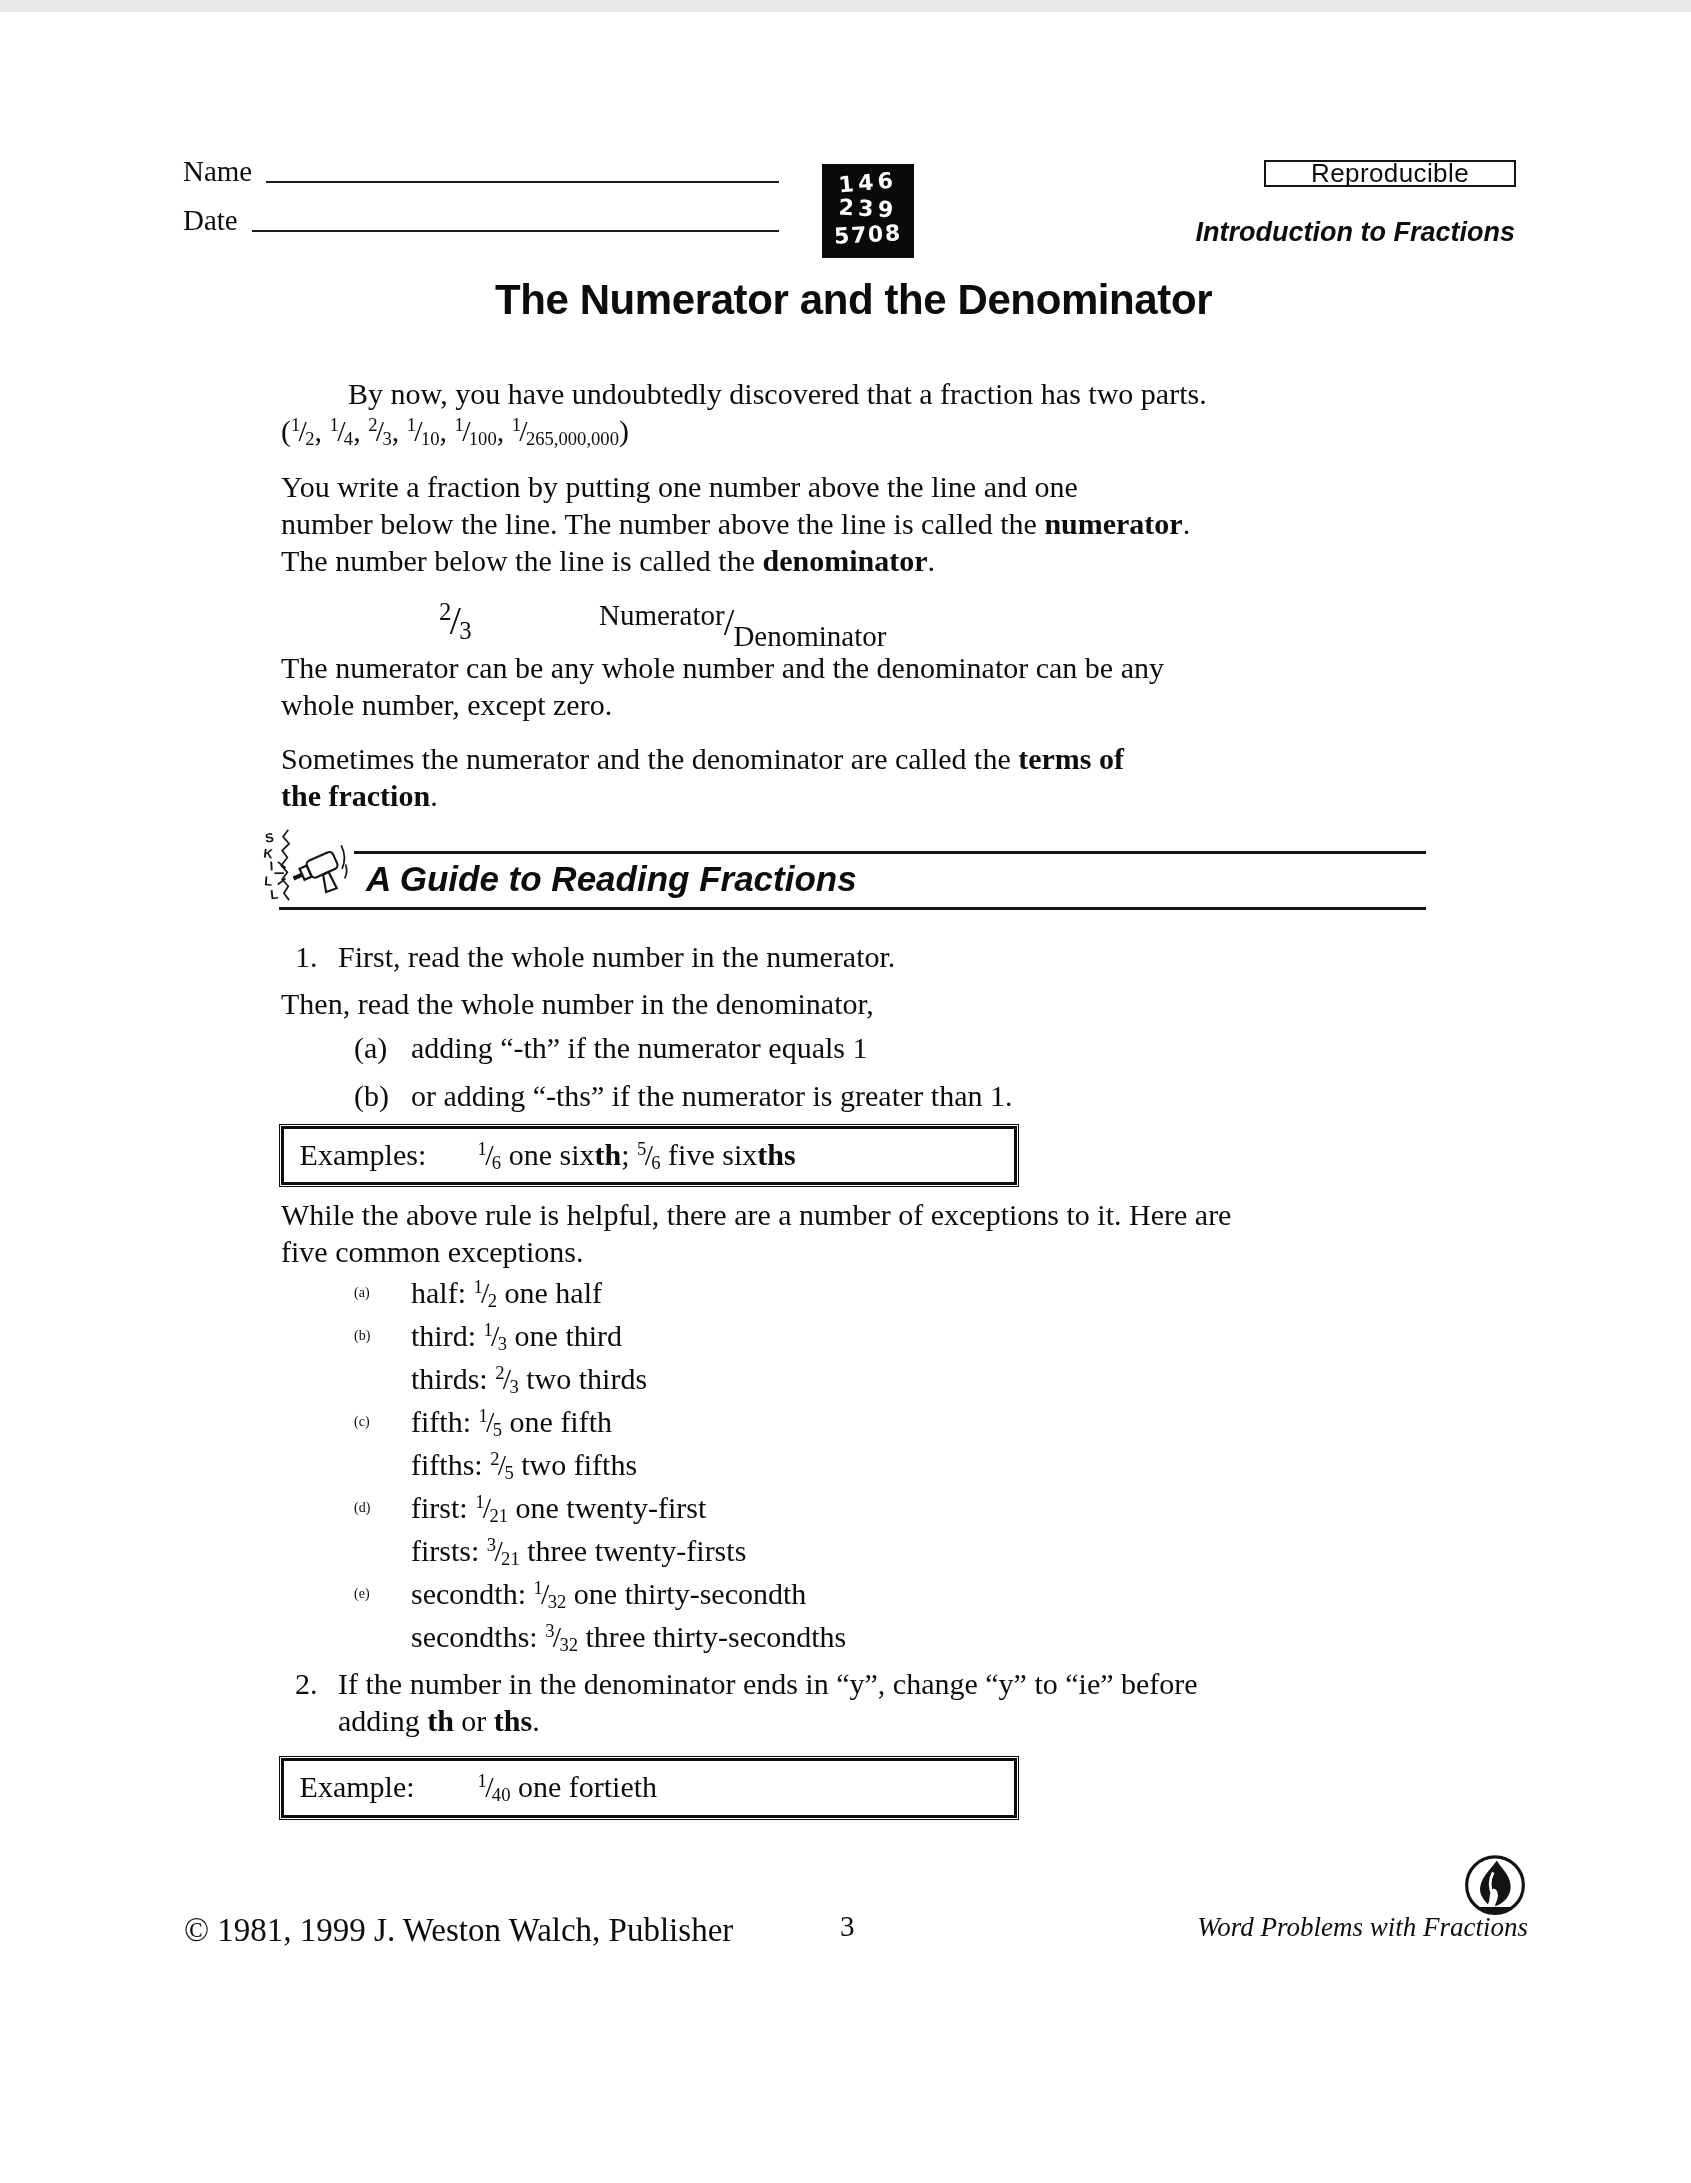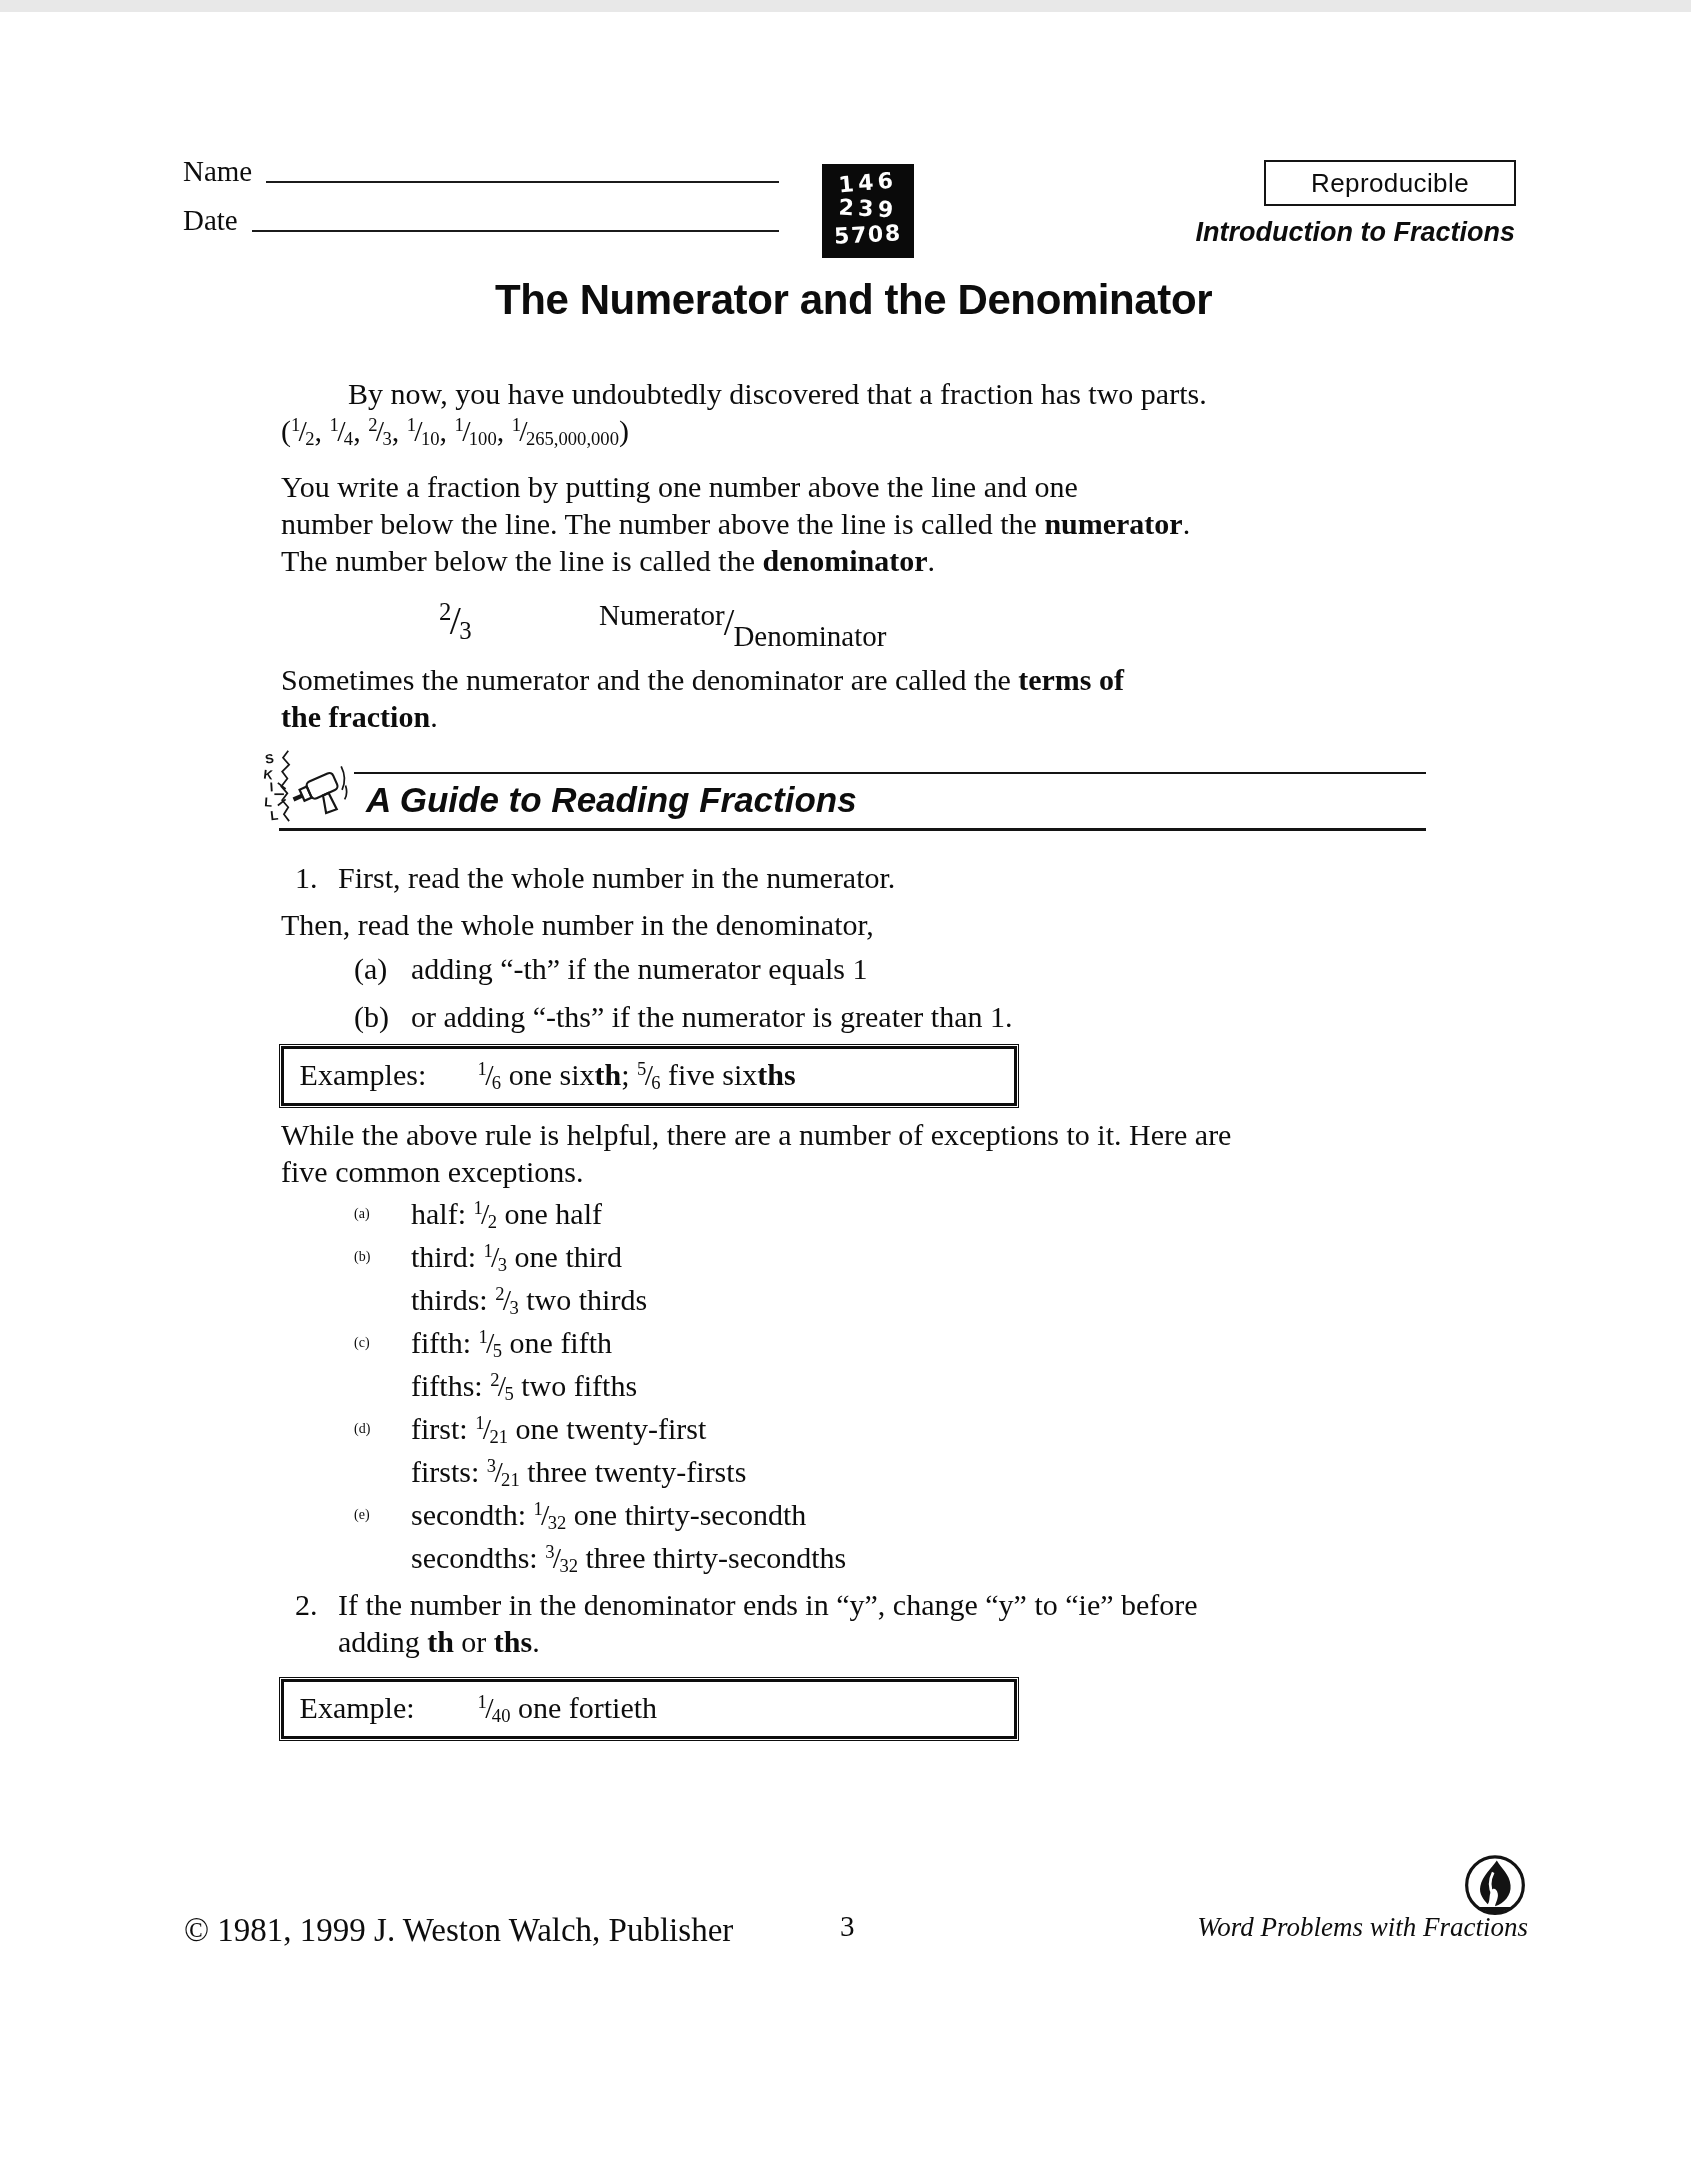--- a/index.html
+++ b/index.html
@@ -15,21 +15,21 @@
   .stamp {
     position:absolute; left:822px; top:152px; width:92px; height:94px;
     background:#0a0a0a; color:#fff; padding-top:6px; box-sizing:border-box;
     font-family:"DejaVu Sans", sans-serif; font-weight:bold;
   }
   .stamp-row { text-align:center; font-size:22px; line-height:26px; letter-spacing:4.3px; }
   .stamp-row.r1 { transform:rotate(-5deg); }
   .stamp-row.r2 { transform:rotate(3deg); }
   .stamp-row.r3 { transform:rotate(-3deg); letter-spacing:1.7px; }
   .repro {
-    position:absolute; left:1264px; top:148px; width:252px; height:46px;
+    position:absolute; left:1264px; top:148px; width:252px; height:27px;
     border:2.6px solid #141414; box-sizing:border-box;
     display:flex; align-items:center; justify-content:center;
     font-family:"Liberation Sans", sans-serif; font-size:26px; letter-spacing:0.4px;
   }
   .series {
     position:absolute; right:176px; top:205px;
     font-family:"Liberation Sans", sans-serif; font-weight:700; font-style:italic; font-size:27px;
   }
   
   .content { position:absolute; left:281px; top:263px; width:1145px; }
@@ -127,20 +127,21 @@
     <h1 class="title">The Numerator and the Denominator</h1>
 
     <p class="para p1">By now, you have undoubtedly discovered that a fraction has two parts.<br>(<span class="frac"><sup>1</sup><span class="fsl">/</span><sub>2</sub></span>, <span class="frac"><sup>1</sup><span class="fsl">/</span><sub>4</sub></span>, <span class="frac"><sup>2</sup><span class="fsl">/</span><sub>3</sub></span>, <span class="frac"><sup>1</sup><span class="fsl">/</span><sub>10</sub></span>, <span class="frac"><sup>1</sup><span class="fsl">/</span><sub>100</sub></span>, <span class="frac"><sup>1</sup><span class="fsl">/</span><sub>265,000,000</sub></span>)</p>
     <p class="para p2">You write a fraction by putting one number above the line and one<br>number below the line. The number above the line is called the <strong>numerator</strong>.<br>The number below the line is called the <strong>denominator</strong>.</p>
 
     <div class="demo">
       <span class="bigfrac frac"><sup>2</sup><span class="fsl">/</span><sub>3</sub></span>
       <span class="nd-demo"><span class="nd-n">Numerator</span><span class="nd-sl">/</span><span class="nd-d">Denominator</span></span>
     </div>
 
+    <p class="para p3">The numerator can be any whole number and the denominator can be any<br>whole number, except zero.</p>
     <p class="para p4">Sometimes the numerator and the denominator are called the <strong>terms of</strong><br><strong>the fraction</strong>.</p>
 
     <div class="guide-head">
       <svg class="skill-icon" viewBox="0 0 106 92">
         <path d="M36,2 l-6,8 l7,8 l-8,8 l6,8 l-7,9 l7,8 l-6,8 l7,8 l-5,8 l6,8" fill="none" stroke="#161616" stroke-width="2"></path>
         <g font-family="Liberation Sans, sans-serif" font-size="15" font-weight="bold" fill="#111">
           <text x="10" y="17" transform="rotate(-8 10 17)">S</text>
           <text x="7" y="34" transform="rotate(6 7 34)">K</text>
           <text x="15" y="49" transform="rotate(-4 15 49)">I</text>
           <text x="8" y="66" transform="rotate(4 8 66)">L</text>

